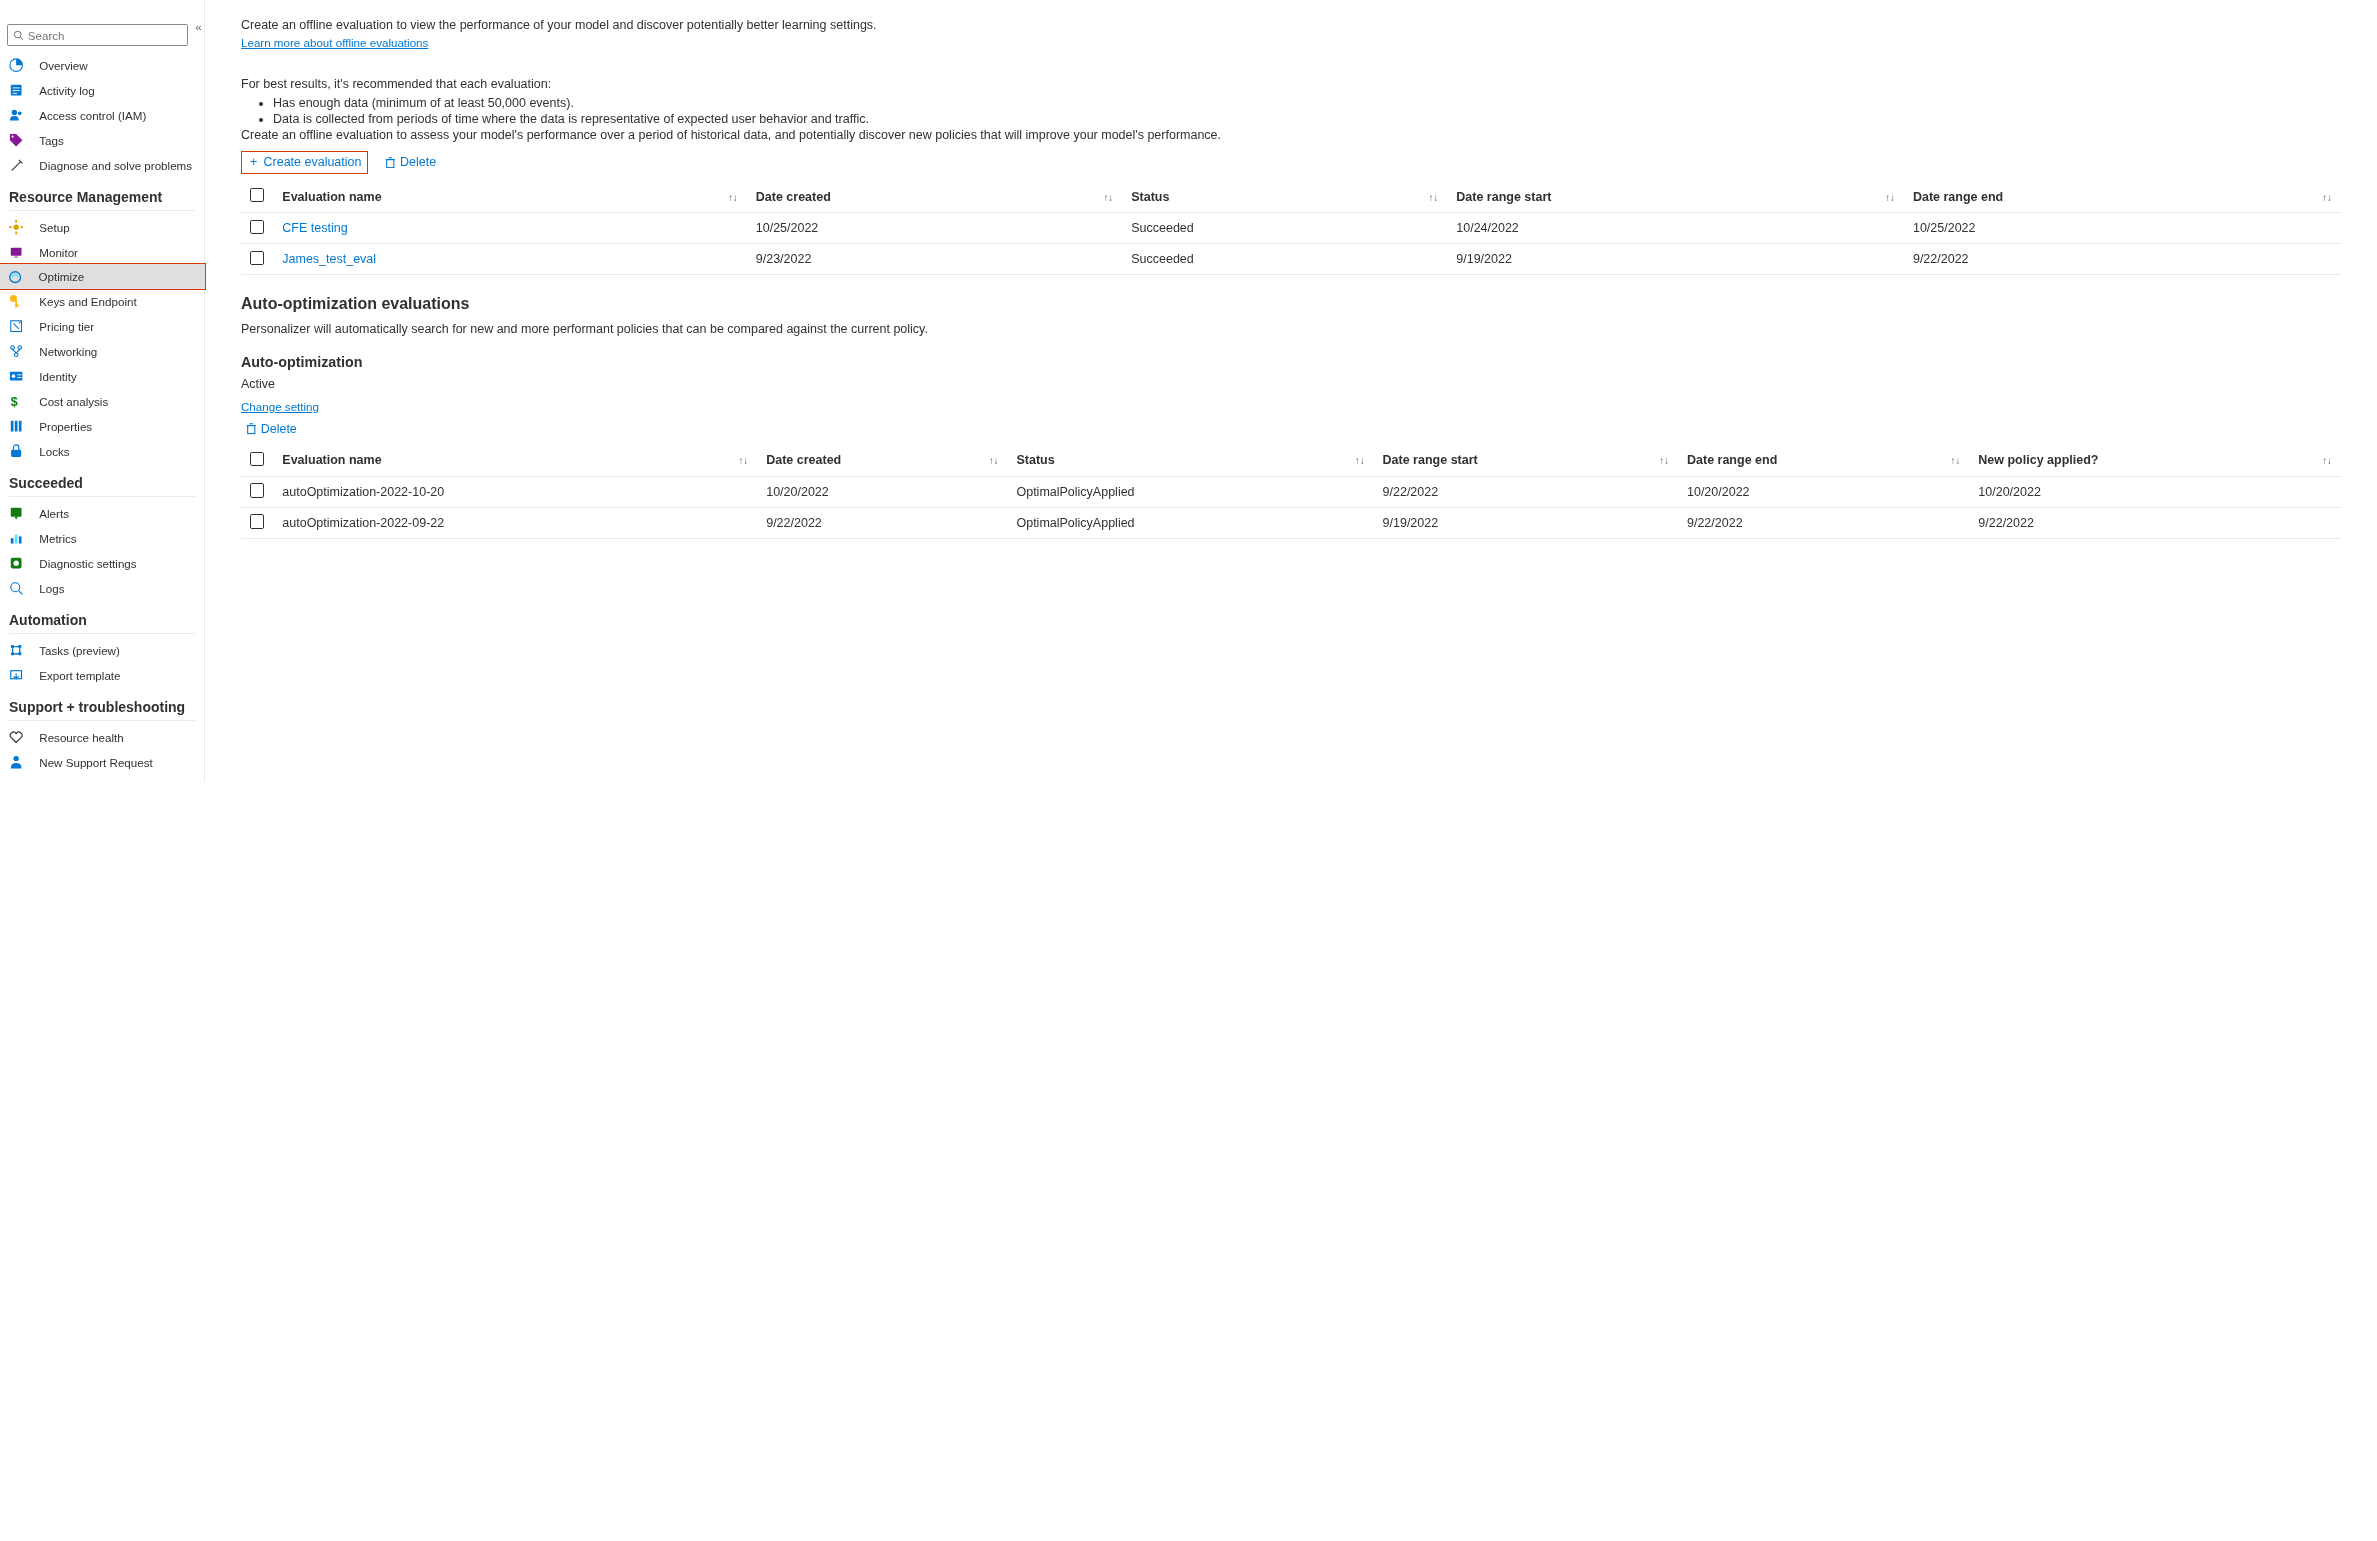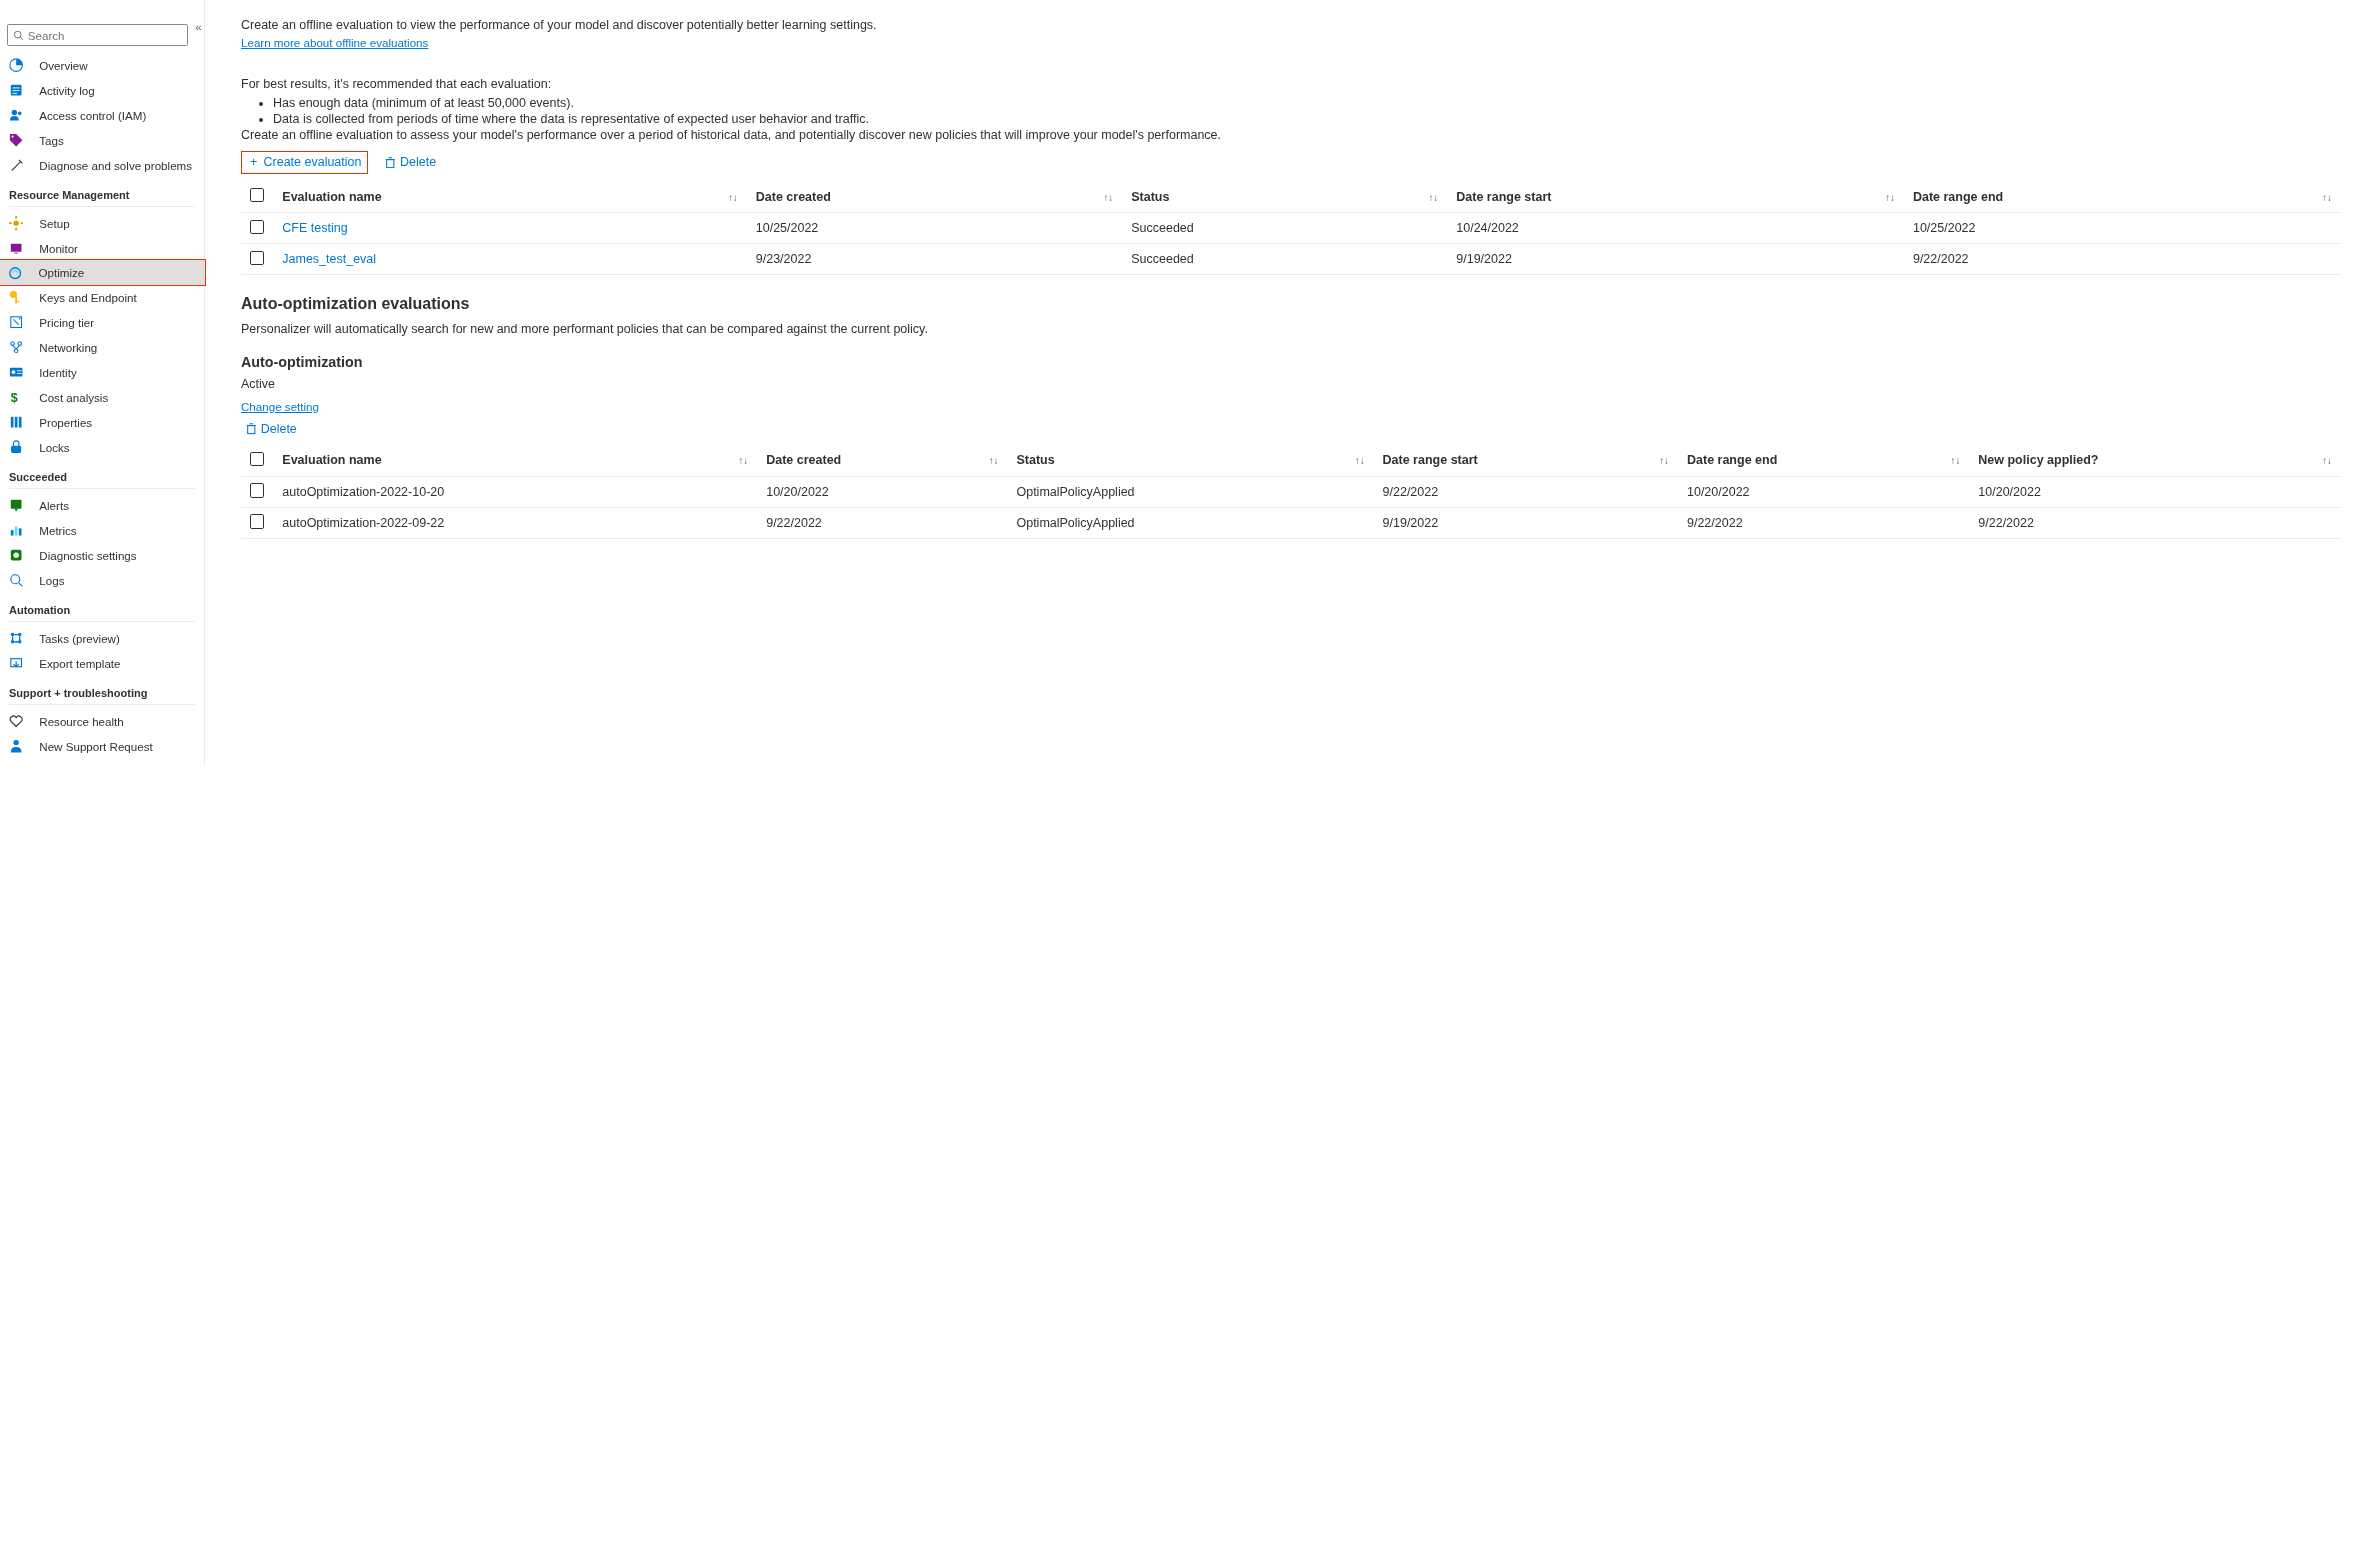--- a/index.html
+++ b/index.html
@@ -7,21 +7,21 @@
 .sidebar { width: 205px; border-right: 0.9px solid #edebe9; padding: 7.1px 0; flex-shrink: 0; }
 .search-row { display: flex; align-items: center; padding: 0 7.1px 7.1px 7.1px; gap: 7.1px; }
 .search-box { flex: 1; display: flex; align-items: flex-end; border: 0.9px solid #8a8886; border-radius: 1.8px; padding: 2.7px 5.4px; background: #fff; margin-top: 17px; }
 .search-box svg { width: 12.5px; height: 12.5px; margin-right: 3.6px; }
 .search-box input { border: none; outline: none; font-size: 11.6px; flex: 1; background: transparent; }
 .collapse-btn { cursor: pointer; color: #605e5c; }
 .nav-item { display: flex; align-items: center; padding: 5.4px 9px; cursor: pointer; gap: 16px; }
 .nav-item.active { background: #e1dfdd; border: 1.8px solid #d83b01; margin: -1.8px; position: relative; z-index: 1;}
 .nav-icon { width: 14.3px; height: 14.3px; display: inline-flex; align-items: center; justify-content: center; flex-shrink: 0; }
 .nav-label { font-size: 11.6px; color: #323130; }
-.section-header { font-weight: 600; font-size: 11px; padding: 10.7px 9px 3.6px 9px; color: #323130; }
+.section-header { font-weight: 600; font-size: 14px; padding: 10.7px 9px 3.6px 9px; color: #323130; }
 .section-underline { border-bottom: 0.9px solid #edebe9; margin: 1.8px 9px 3.6px 9px; }
 .main { flex: 1; padding: 18px 36px; overflow-x: auto; }
 h1 { font-size: 18px; font-weight: 600; margin-bottom: 10.7px; }
 h2 { font-size: 16px; font-weight: 600; margin-top: 19.6px; margin-bottom: 9px; }
 h3 { font-size: 14.3px; font-weight: 600; margin-top: 18px; margin-bottom: 7.1px; }
 .desc { font-size: 12.5px; color: #323130; margin-bottom: 3.6px; }
 .link { color: #0078d4; text-decoration: underline; cursor: pointer; }
 .rec-list { margin: 5.4px 0 0 32px; font-size: 12.5px; }
 .rec-list li { margin-bottom: 1.8px; }
 .toolbar { display: flex; gap: 12.5px; margin: 9px 0 7.1px 0; align-items: center; }

